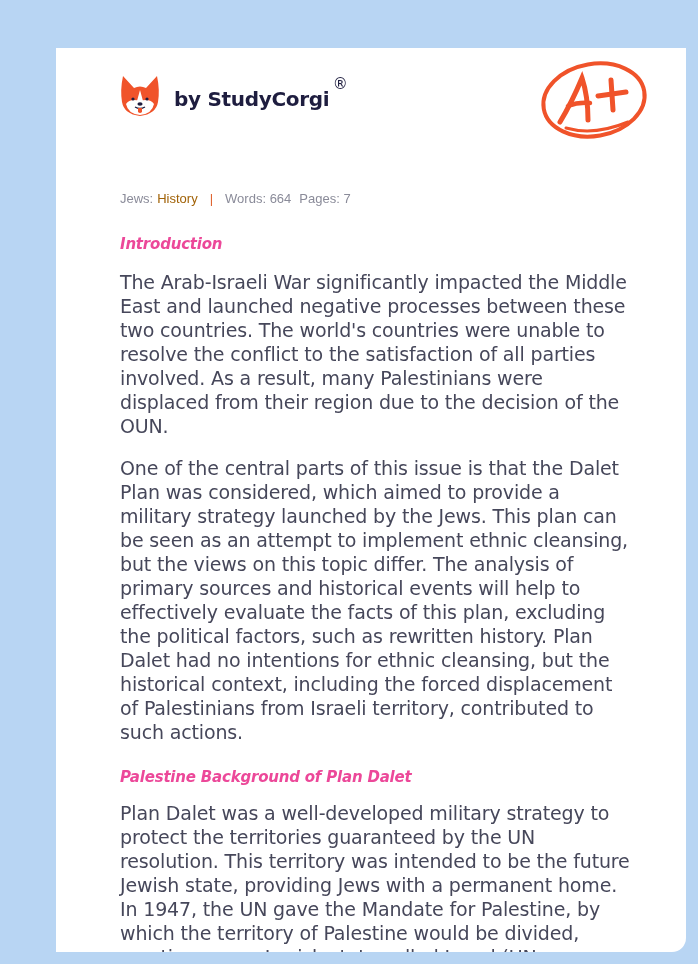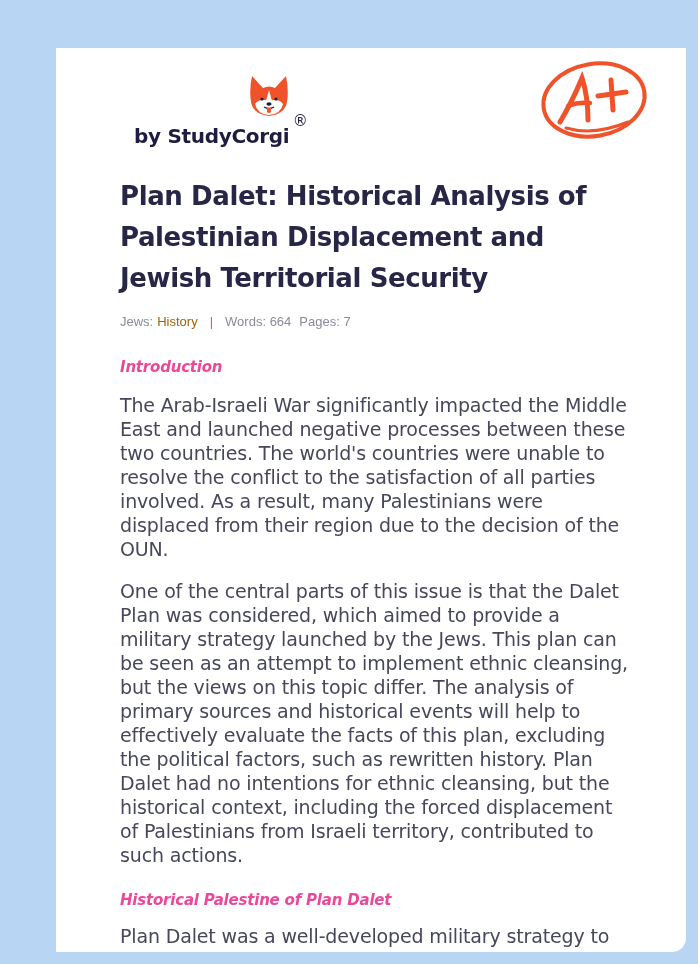--- a/index.html
+++ b/index.html
@@ -17,21 +17,21 @@
       border-radius: 0 0 14px 0;
       overflow: hidden;
     }
     .header {
       position: absolute;
       left: 0; top: 0; width: 630px; height: 110px;
     }
     .logo {
       position: absolute;
       left: 64px; top: 26px;
-      display: flex; align-items: flex-end; flex-direction: column;
+      display: flex; align-items: center;
     }
     .logo svg { display: block; }
     .brand {
       margin-left: 14px;
       margin-top: 6px;
       font-family: "DejaVu Sans", sans-serif;
       font-weight: bold;
       font-size: 20px;
       letter-spacing: -0.3px;
       color: #1e1d3f;
@@ -122,34 +122,29 @@
         <path d="M22 64 Q34 44 44 20 Q50 38 50 62" fill="none" stroke="#f0532a" stroke-width="5" stroke-linecap="round"></path>
         <path d="M30 48 Q40 44 52 45" fill="none" stroke="#f0532a" stroke-width="4.5" stroke-linecap="round"></path>
         <path d="M60 38 L88 34" fill="none" stroke="#f0532a" stroke-width="5" stroke-linecap="round"></path>
         <path d="M73 22 L75 52" fill="none" stroke="#f0532a" stroke-width="5" stroke-linecap="round"></path>
         <path d="M28 70 Q56 78 90 64" fill="none" stroke="#f0532a" stroke-width="3" stroke-linecap="round"></path>
       </svg>
     </div>
   </div>
 
   <div class="content">
-    <h1>
-      <span>Plan Dalet: Historical Analysis of</span><br>
-      <span>Palestinian Displacement and</span><br>
-      <span>Jewish Territorial Security</span>
-    </h1>
 
     <div class="meta">
       <span>Jews:</span>
       <span class="topic-val">History</span>
       <span class="sep">|</span>
       <span>Words: 664</span>
       <span class="pages">Pages: 7</span>
     </div>
 
     <h2 class="h-intro">Introduction</h2>
     <p class="p1">The Arab-Israeli War significantly impacted the Middle East and launched negative processes between these two countries. The world's countries were unable to resolve the conflict to the satisfaction of all parties involved. As a result, many Palestinians were displaced from their region due to the decision of the OUN.</p>
     <p class="p2">One of the central parts of this issue is that the Dalet Plan was considered, which aimed to provide a military strategy launched by the Jews. This plan can be seen as an attempt to implement ethnic cleansing, but the views on this topic differ. The analysis of primary sources and historical events will help to effectively evaluate the facts of this plan, excluding the political factors, such as rewritten history. Plan Dalet had no intentions for ethnic cleansing, but the historical context, including the forced displacement of Palestinians from Israeli territory, contributed to such actions.</p>
 
-    <h2 class="h-bg">Historical Palestine of Plan Dalet</h2>
+    <h2 class="h-bg">Palestine Background of Plan Dalet</h2>
     <p class="p3">Plan Dalet was a well-developed military strategy to protect the territories guaranteed by the UN resolution. This territory was intended to be the future Jewish state, providing Jews with a permanent home. In 1947, the UN gave the Mandate for Palestine, by which the territory of Palestine would be divided, creating a new Jewish state called Israel (UN</p>
   </div>
 </div>
 
 </body></html>

